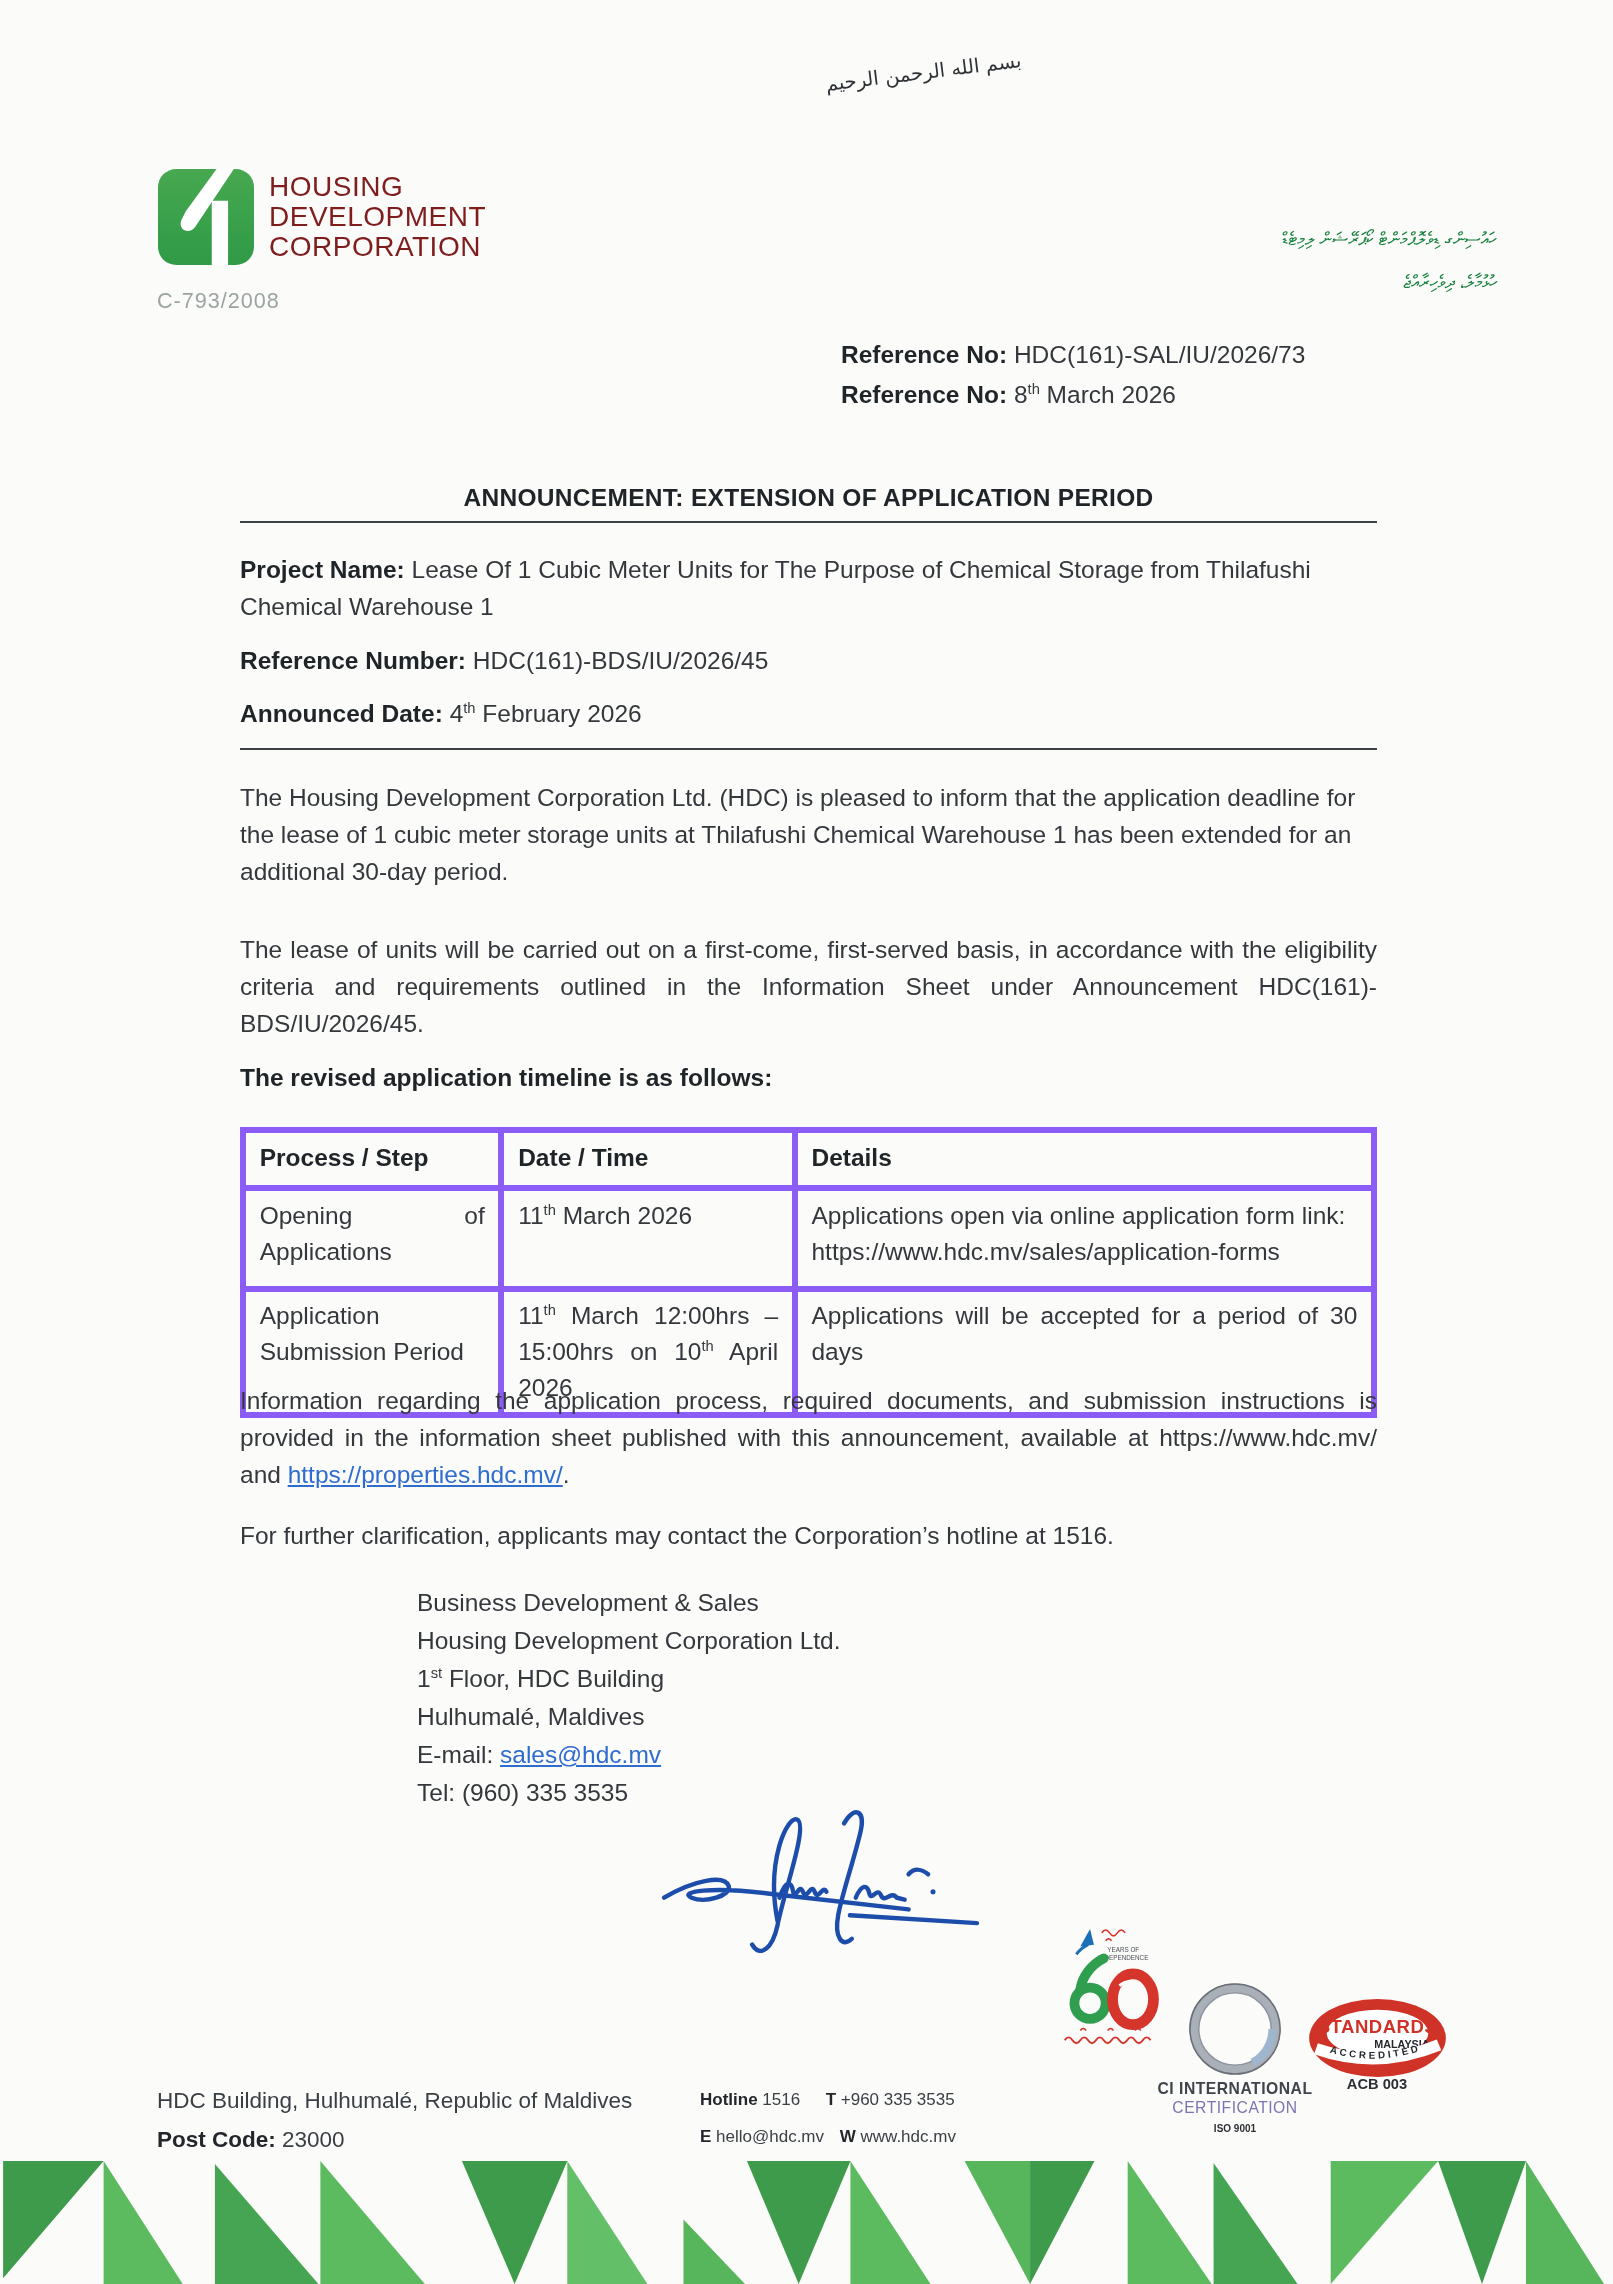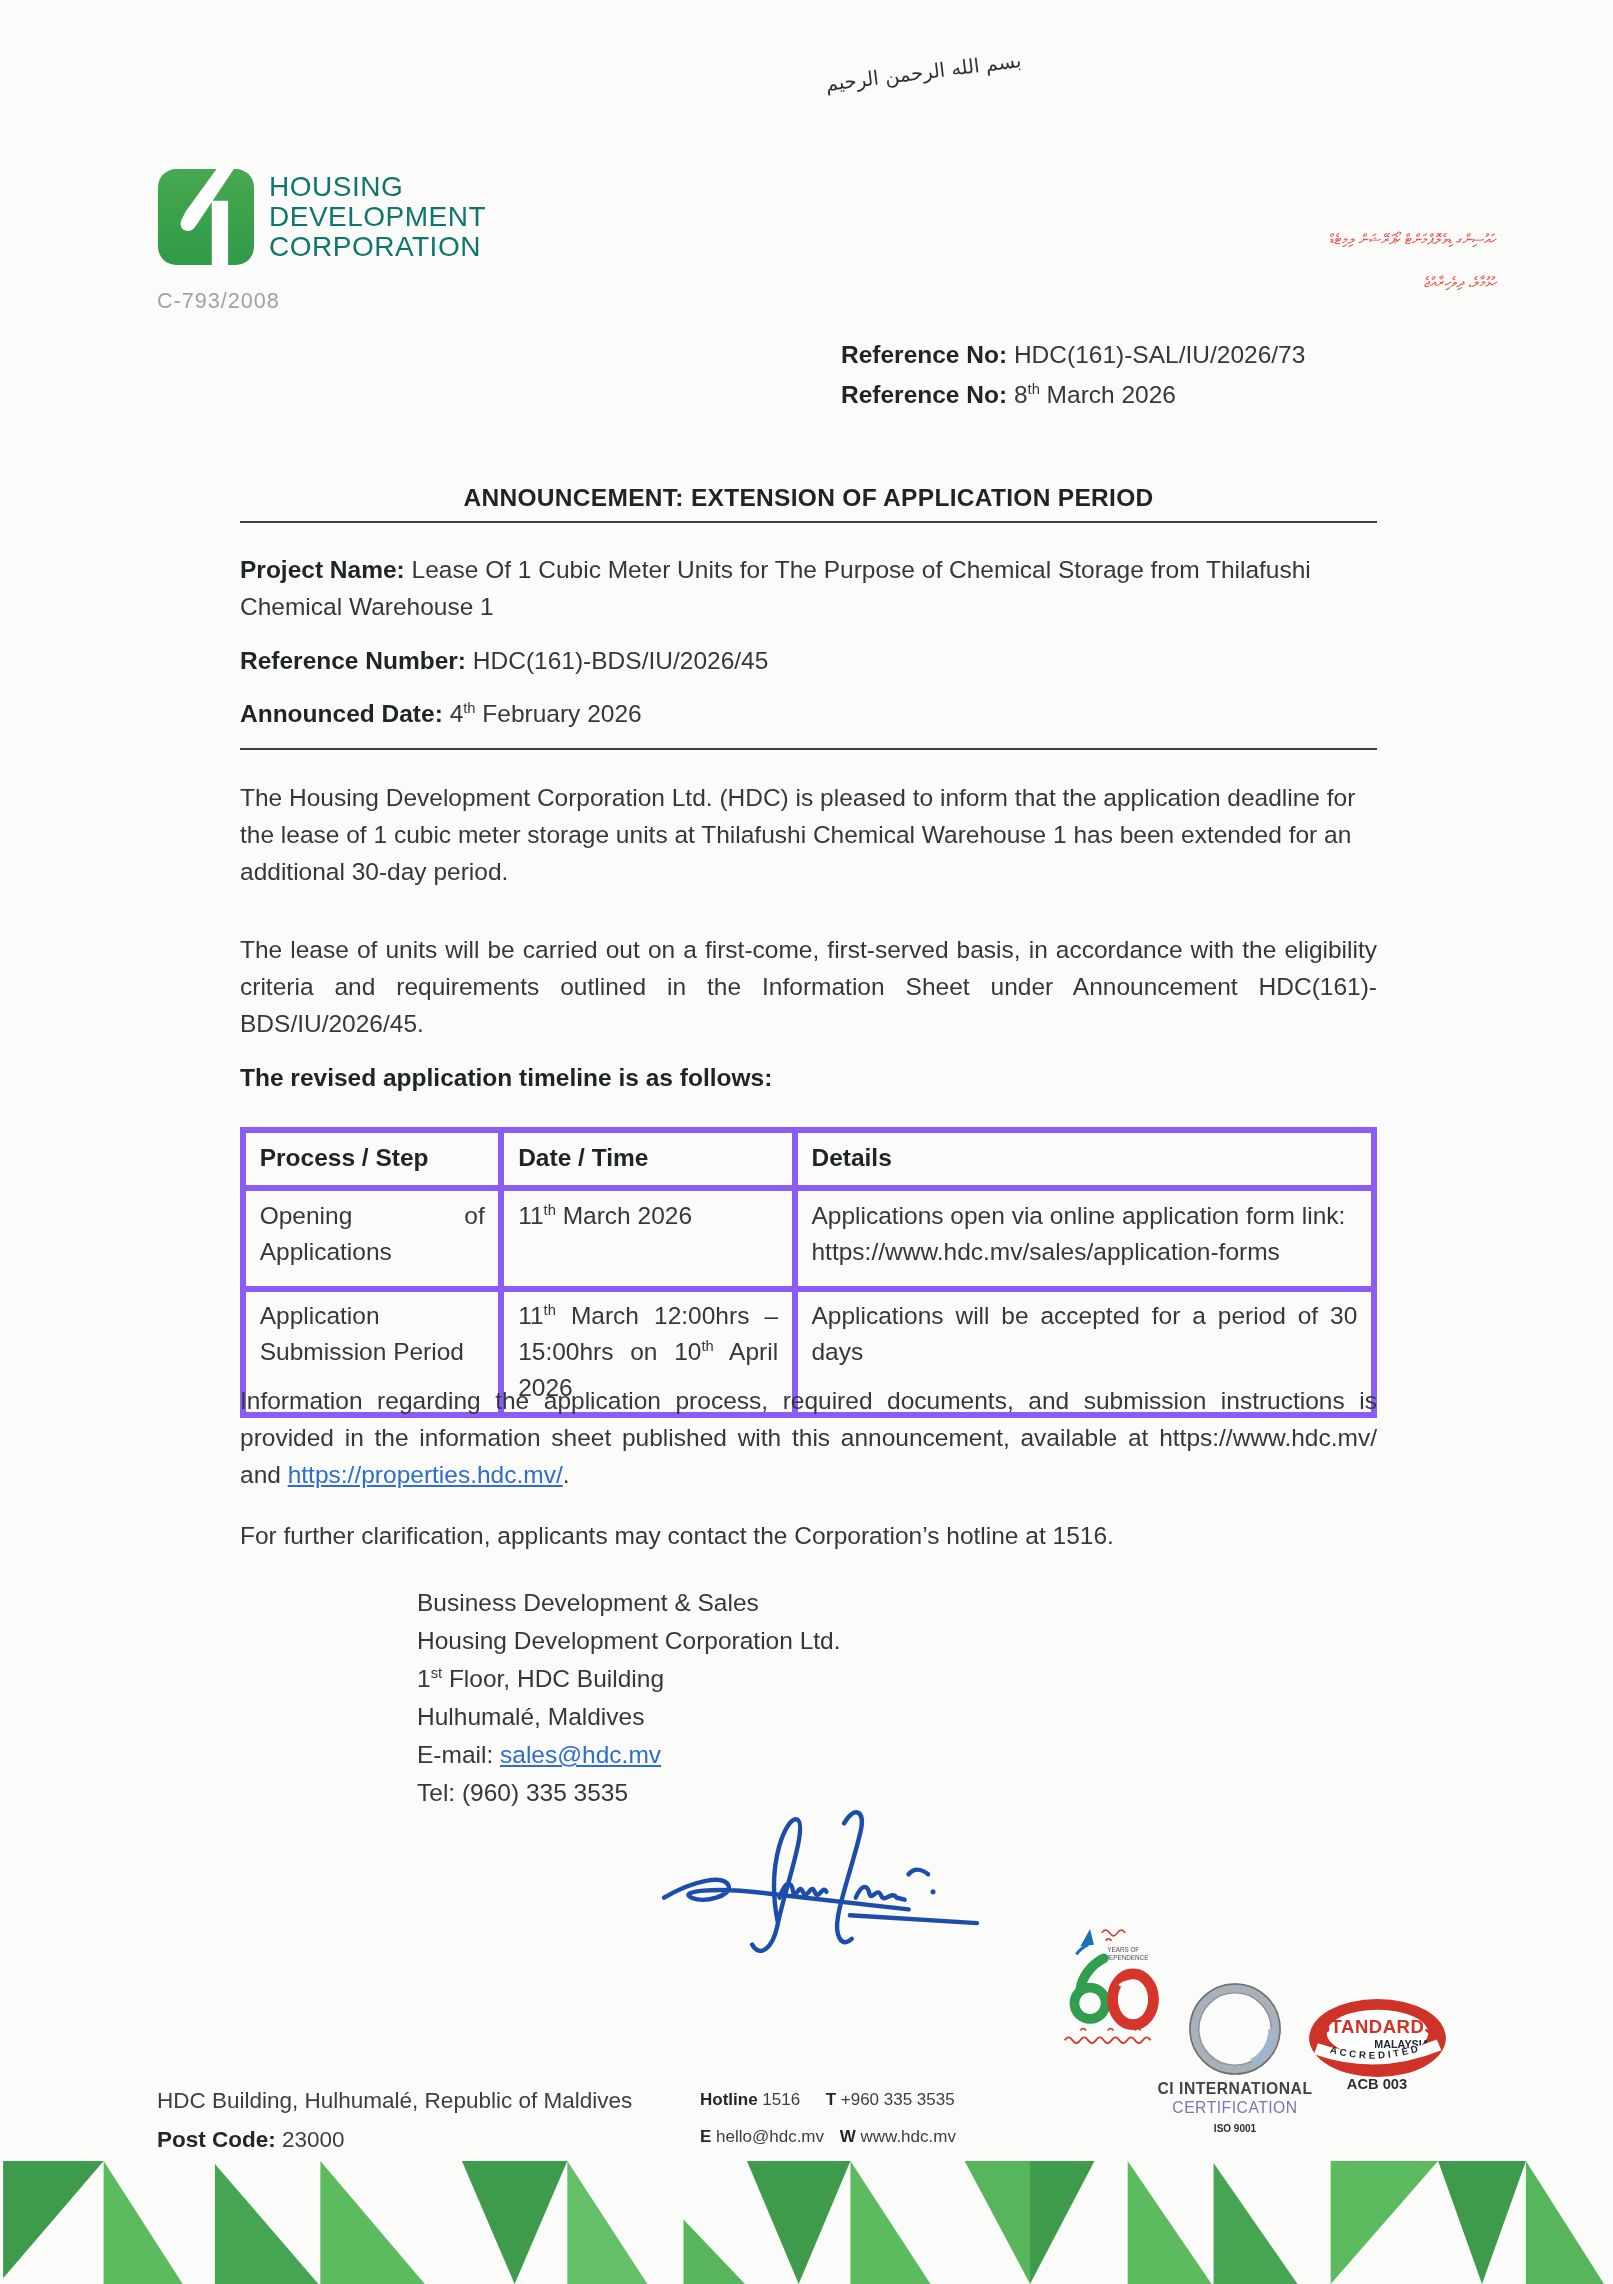--- a/index.html
+++ b/index.html
@@ -10,24 +10,24 @@
   }
   .abs{position:absolute;}
   sup{font-size:60%; vertical-align:super; line-height:0;}
 
   
   .bismillah{left:796px; top:61px; width:255px; text-align:center;
     font-family:"DejaVu Sans", sans-serif; font-size:19.6px; color:#2e3236;
     transform:rotate(-7deg);}
   .logo-mark{left:158px; top:169px; width:96px; height:96px;}
   .org-name{left:269px; top:172px; font-size:28px; line-height:30px;
-    color:#0f766e; letter-spacing:0.5px;}
+    color:#7f1d1d; letter-spacing:0.5px;}
   .company-reg{left:157px; top:288px; font-size:21.6px; color:#9ba3a3; letter-spacing:1px;}
-  .thaana-header{right:116px; top:218px; text-align:right; font-size:14px;
-    line-height:43px; color:#ef4444;}
+  .thaana-header{right:116px; top:218px; text-align:right; font-size:18px;
+    line-height:43px; color:#15803d;}
 
   .ref-block{left:841px; top:335px; font-size:24.5px; line-height:40px;}
   .ref-block b{color:#1f2428;margin-top:46px;}
 
   .content{left:240px; width:1137px;}
   .title{top:484px; text-align:center; font-weight:bold; font-size:24.5px;
     color:#1f2428; letter-spacing:0.3px;}
   .rule{height:2px; background:#3c4146;}
   .rule1{top:521px;} .rule2{top:748px;}
 

